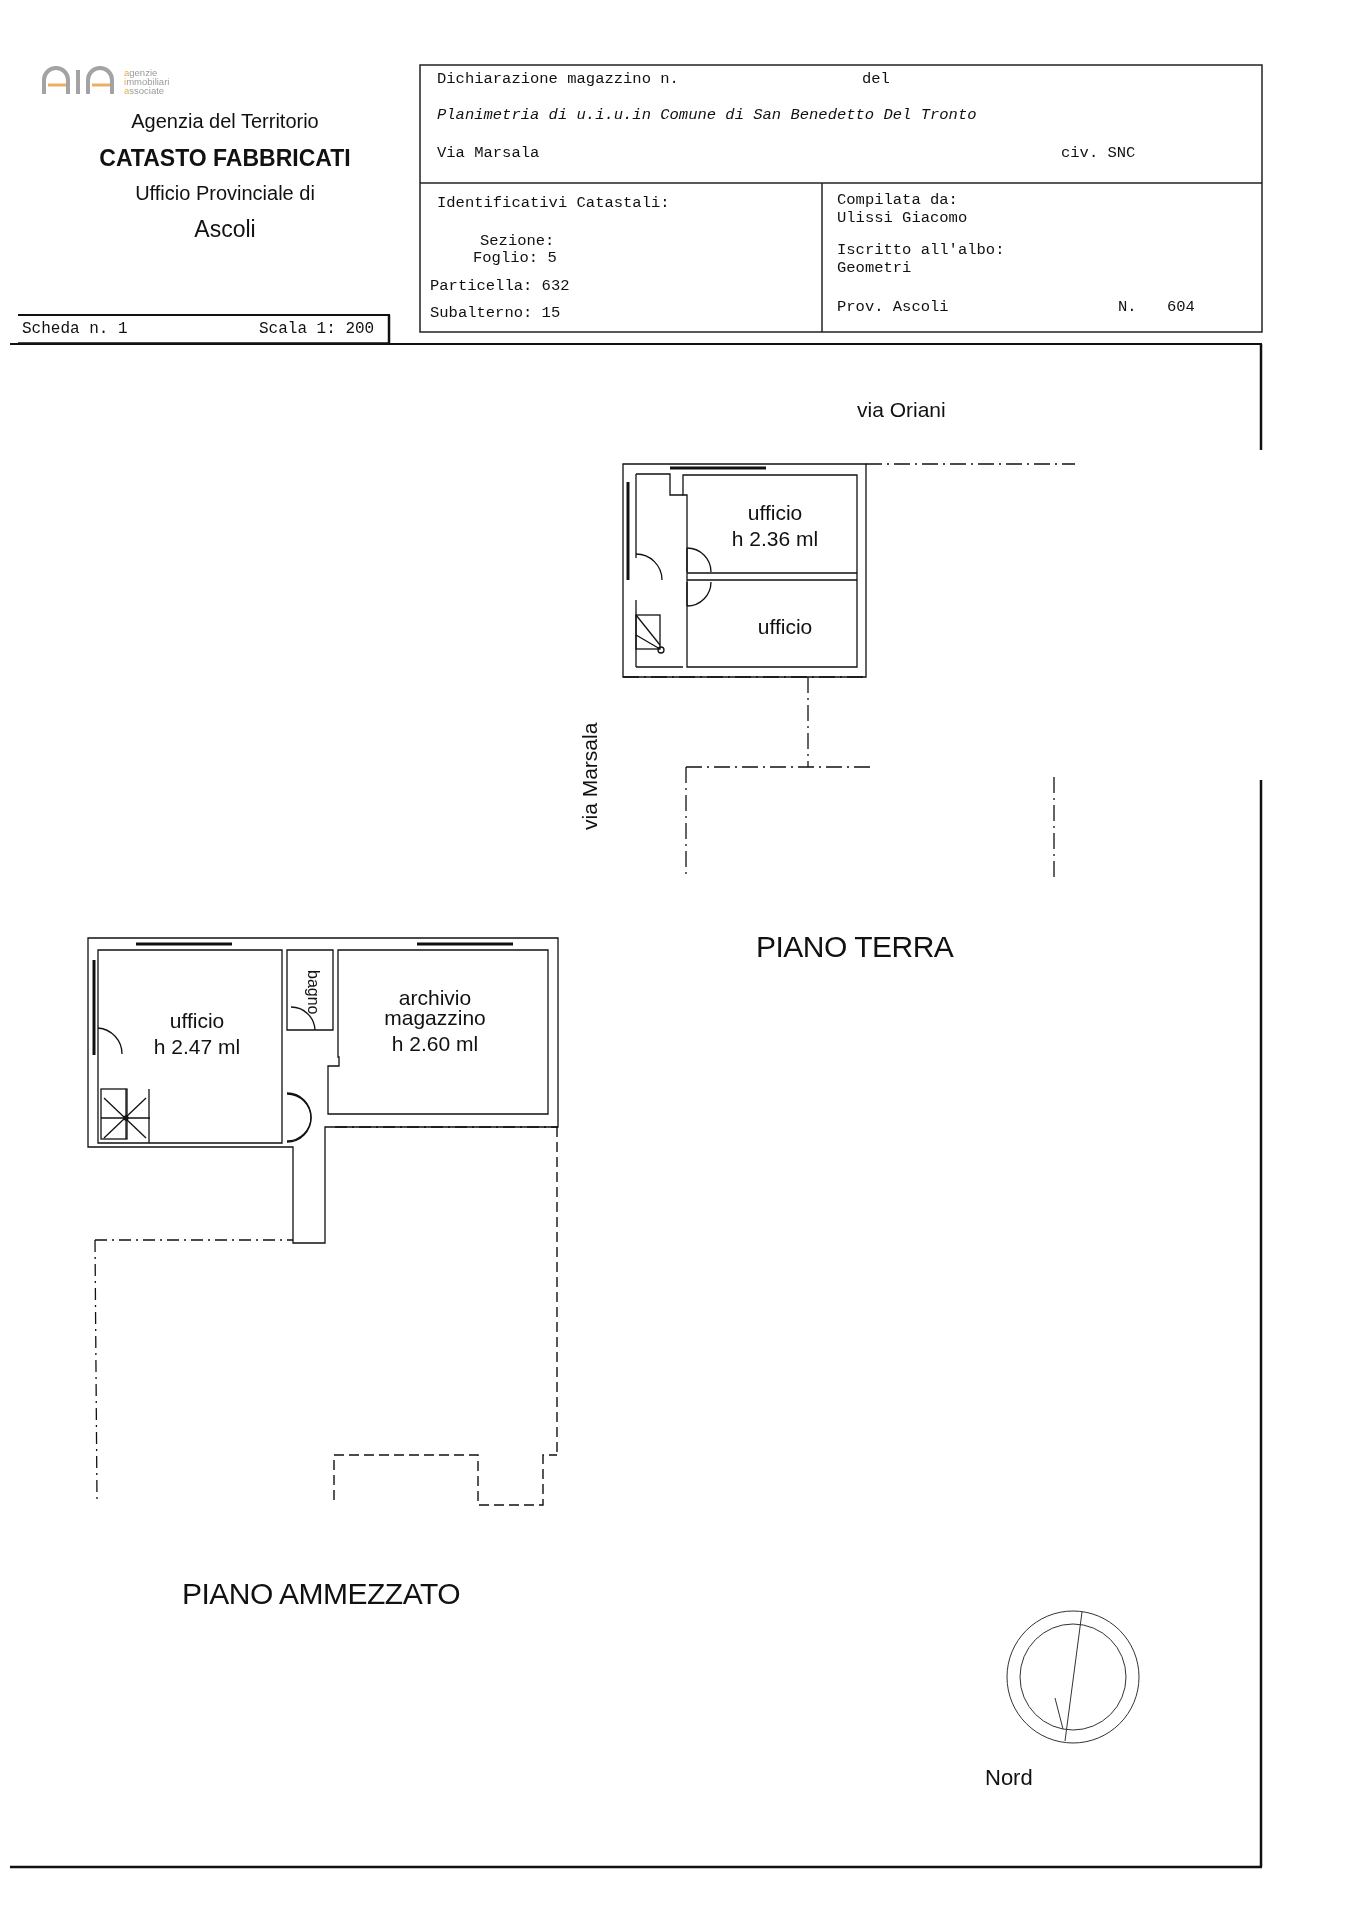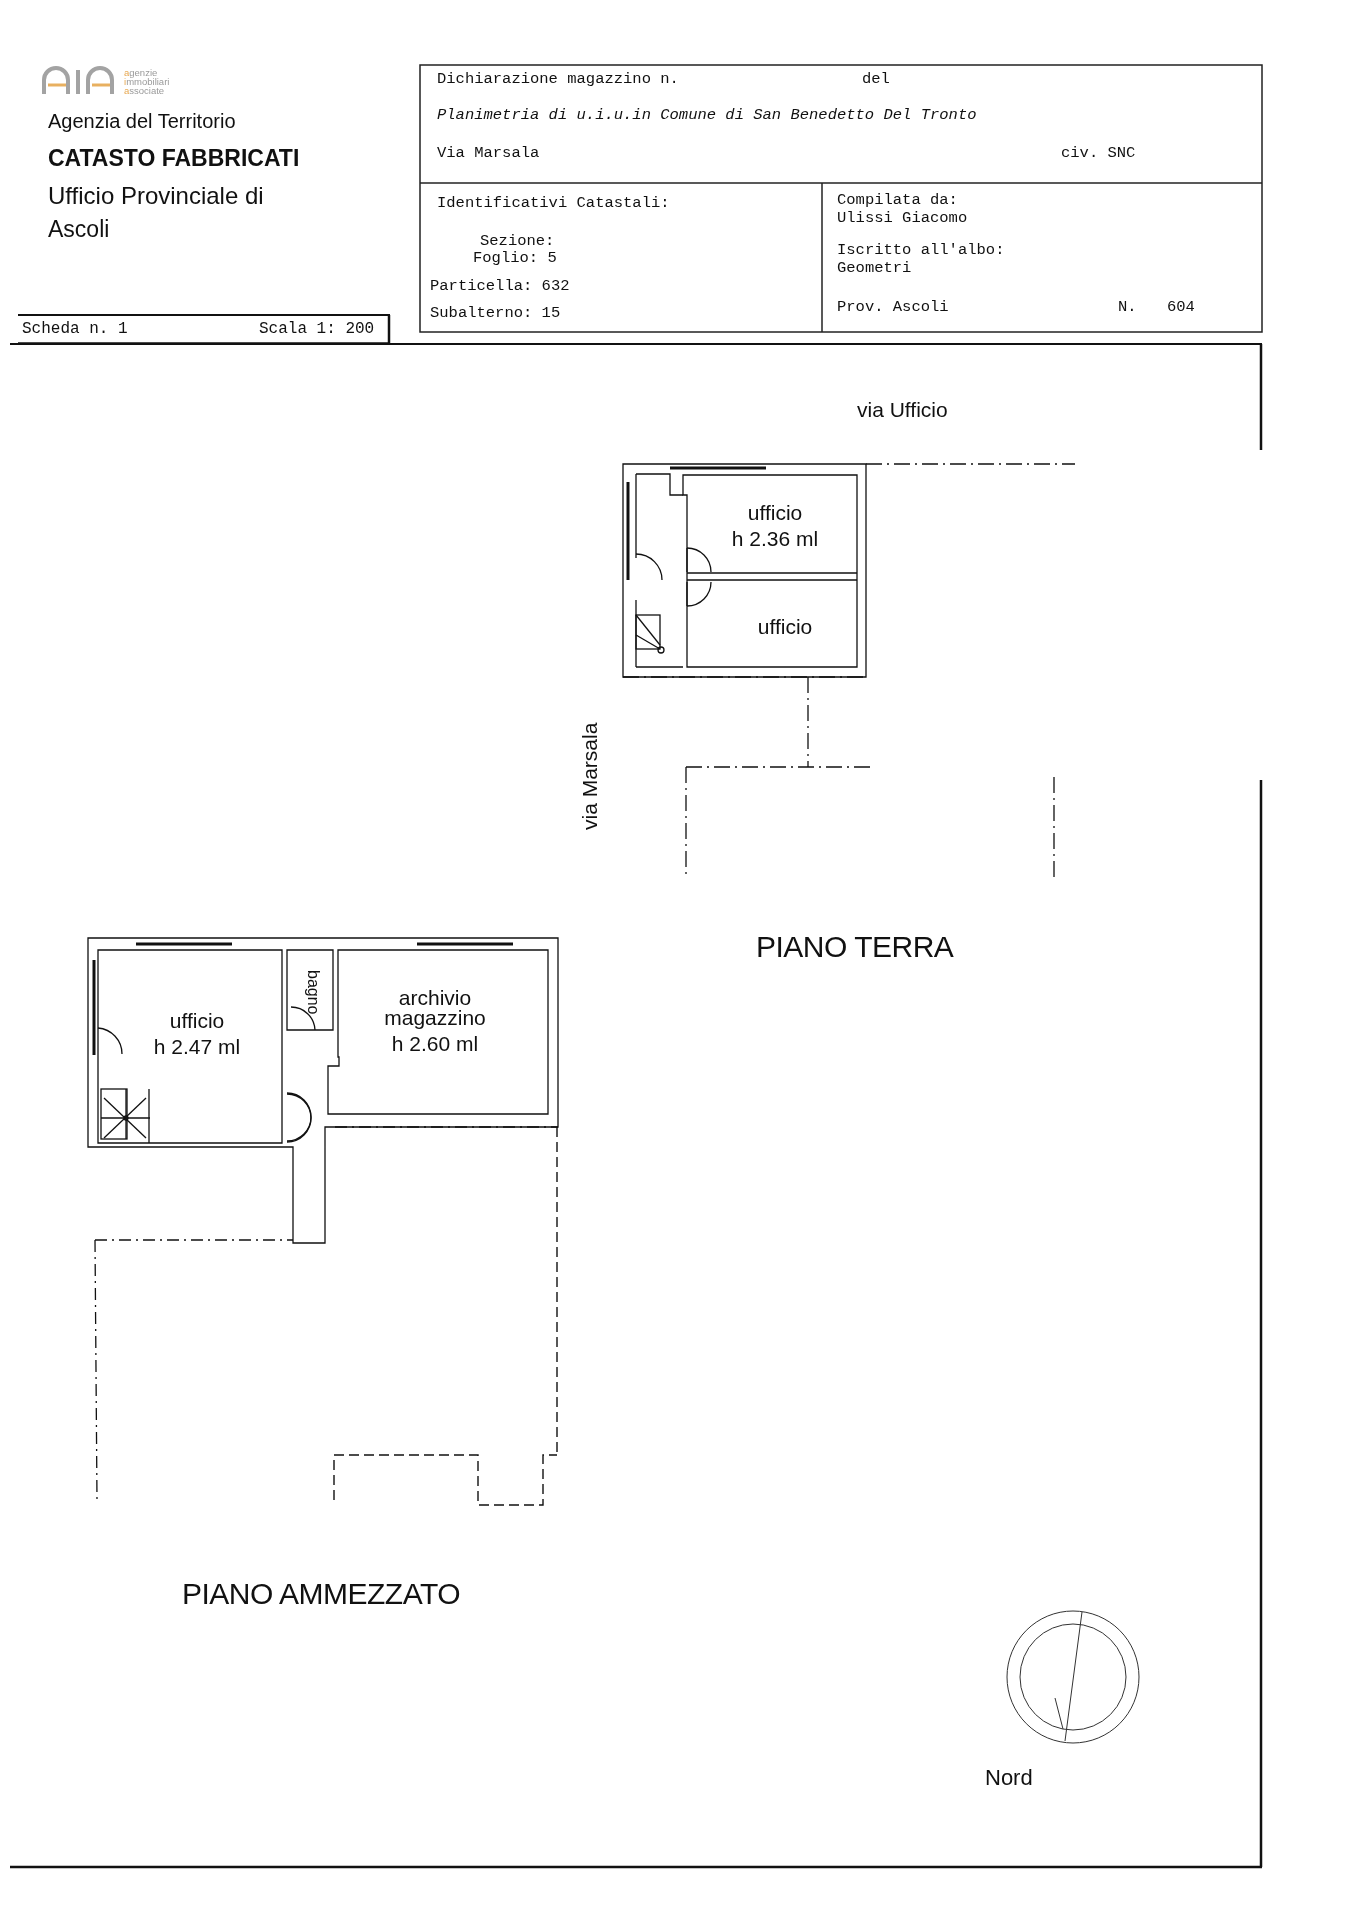--- a/index.html
+++ b/index.html
@@ -2,21 +2,21 @@
 <html><head>
 <meta charset="utf-8">
 <style>
   html, body { margin: 0; padding: 0; background: #ffffff; }
   body { width: 1358px; height: 1920px; position: relative; overflow: hidden; }
   .abs { position: absolute; }
   .mono { font-family: "Liberation Mono", "DejaVu Sans Mono", monospace; color: #111; }
   .sans { font-family: "Liberation Sans", "DejaVu Sans", sans-serif; color: #111; }
   .logo-text { font-family: "Liberation Sans", sans-serif; font-size: 9.5px; line-height: 9px; color: #9a9a9a; }
   .logo-text b { color: #e8a850; font-weight: normal; }
-  .agency { text-align: left; width: 330px; left: 48px; }
+  .agency { text-align: center; width: 330px; left: 60px; }
   .hdr-line { font-size: 15.5px; }
   .room-label { font-size: 21px; text-align: center; line-height: 26px; }
   .plan-title { font-size: 30px; letter-spacing: -0.5px; }
   svg { position: absolute; left: 0; top: 0; }
   .rot { transform: rotate(-90deg); transform-origin: left top; white-space: nowrap; }
 </style>
 </head>
 <body>
 
 <svg width="1358" height="1920" viewBox="0 0 1358 1920">
@@ -133,21 +133,21 @@
 </svg>
 
 <div class="abs logo-text" style="left:124px; top:68px;">
   <div><b>a</b><span>genzie</span></div>
   <div><b>i</b>mmobiliari</div>
   <div><b>a</b>ssociate</div>
 </div>
 
 <div class="abs sans agency" style="top:110px; font-size:20px;">Agenzia del Territorio</div>
 <div class="abs sans agency" style="top:145px; font-size:23px; font-weight:bold;">CATASTO FABBRICATI</div>
-<div class="abs sans agency" style="top:182px; font-size:24px;">Ufficio Provinciale di</div>
+<div class="abs sans agency" style="top:182px; font-size:20px;">Ufficio Provinciale di</div>
 <div class="abs sans agency" style="top:216px; font-size:23px;">Ascoli</div>
 
 <div class="abs mono" style="left:22px; top:320px; font-size:16px;">Scheda n. 1</div>
 <div class="abs mono" style="left:223px; top:320px; font-size:16px;margin-left:36px;">Scala 1: 200</div>
 
 <div class="abs mono hdr-line" style="left:437px; top:70px;">Dichiarazione magazzino n.</div>
 <div class="abs mono hdr-line" style="left:862px; top:70px;">del</div>
 <div class="abs mono hdr-line" style="left:437px; top:106px;font-style:italic;">Planimetria di u.i.u.in Comune di San Benedetto Del Tronto</div>
 <div class="abs mono hdr-line" style="left:437px; top:144px;">Via Marsala</div>
 <div class="abs mono hdr-line" style="left:1061px; top:144px;">civ. SNC</div>
@@ -159,21 +159,21 @@
 <div class="abs mono hdr-line" style="left:430px; top:304px;">Subalterno: 15</div>
 
 <div class="abs mono hdr-line" style="left:837px; top:191px;">Compilata da:</div>
 <div class="abs mono hdr-line" style="left:837px; top:209px;">Ulissi Giacomo</div>
 <div class="abs mono hdr-line" style="left:837px; top:241px;">Iscritto all'albo:</div>
 <div class="abs mono hdr-line" style="left:837px; top:259px;">Geometri</div>
 <div class="abs mono hdr-line" style="left:837px; top:298px;">Prov. Ascoli</div>
 <div class="abs mono hdr-line" style="left:1118px; top:298px;">N.</div>
 <div class="abs mono hdr-line" style="left:1167px; top:298px;">604</div>
 
-<div class="abs sans" style="left:857px; top:398px; font-size:21px;">via Ufficio</div>
+<div class="abs sans" style="left:857px; top:398px; font-size:21px;">via Oriani</div>
 <div class="abs sans rot" style="left:578px; top:830px; font-size:21px;">via Marsala</div>
 
 <div class="abs sans room-label" style="left:700px; top:500px; width:150px;">
   <div>ufficio</div>
   <div>h 2.36 ml</div>
 </div>
 <div class="abs sans room-label" style="left:710px; top:614px; width:150px;">
   <div>ufficio</div>
 </div>
 <div class="abs sans plan-title" style="left:756px; top:930px;">PIANO TERRA</div>

